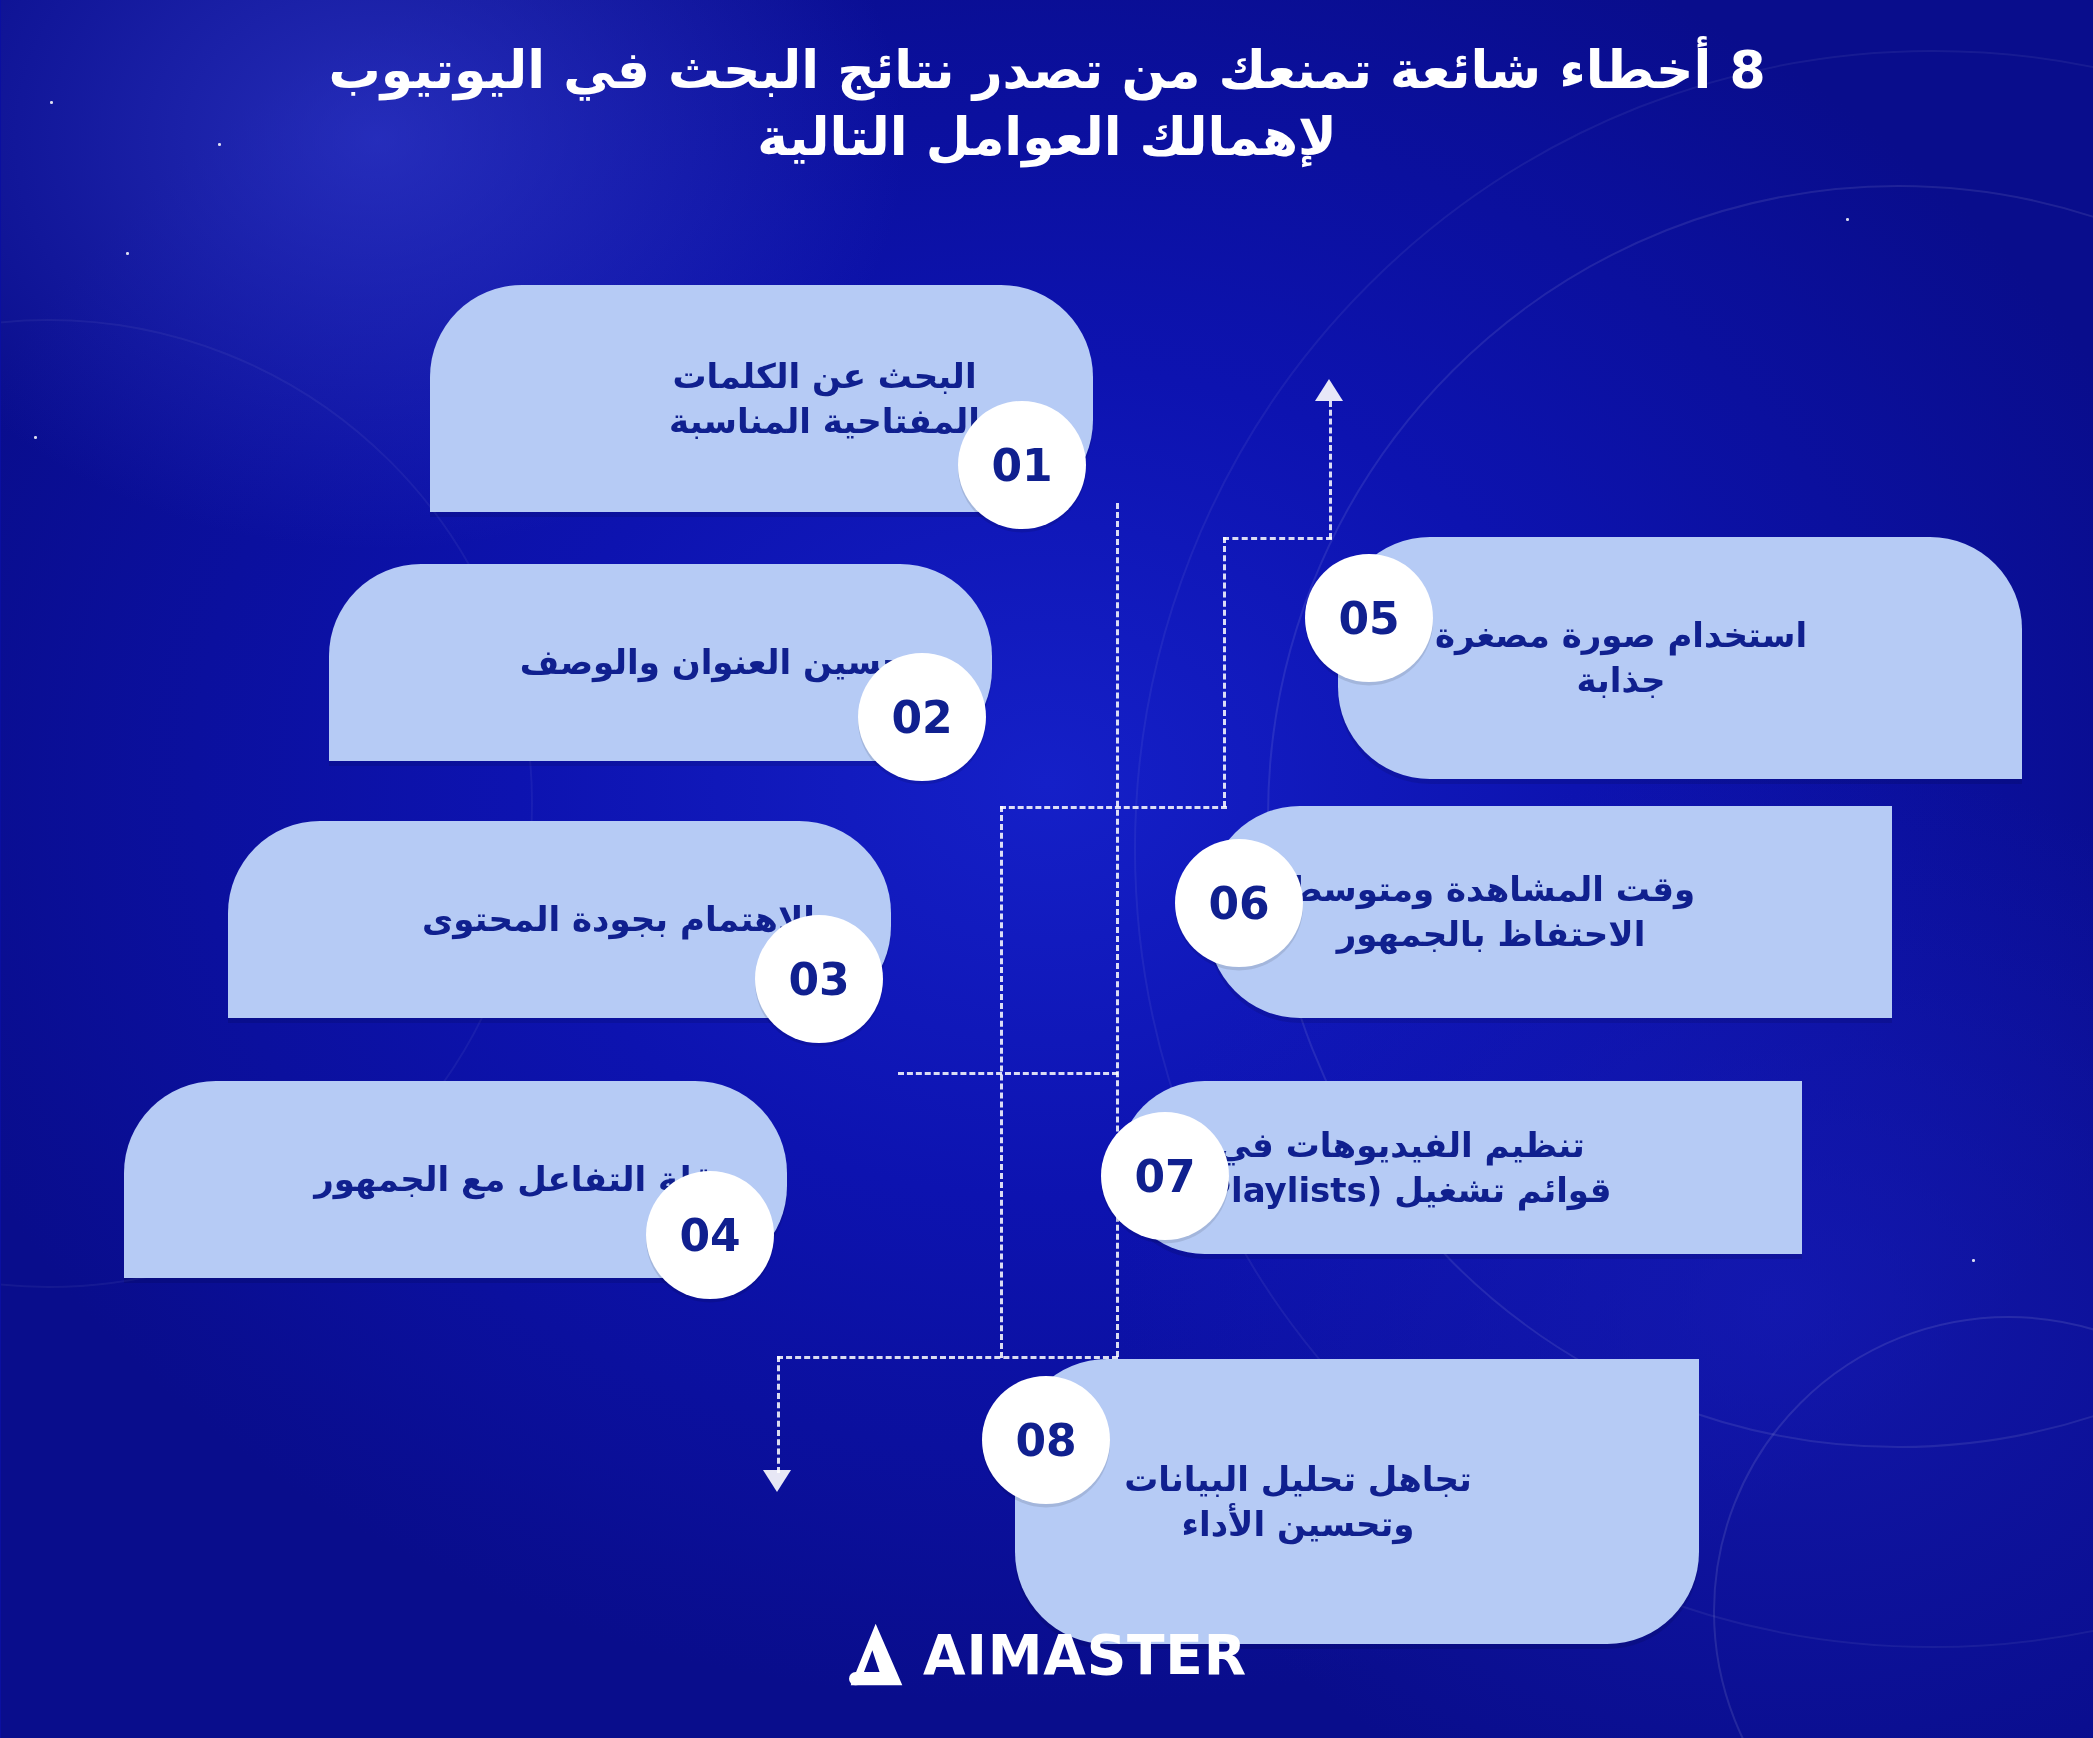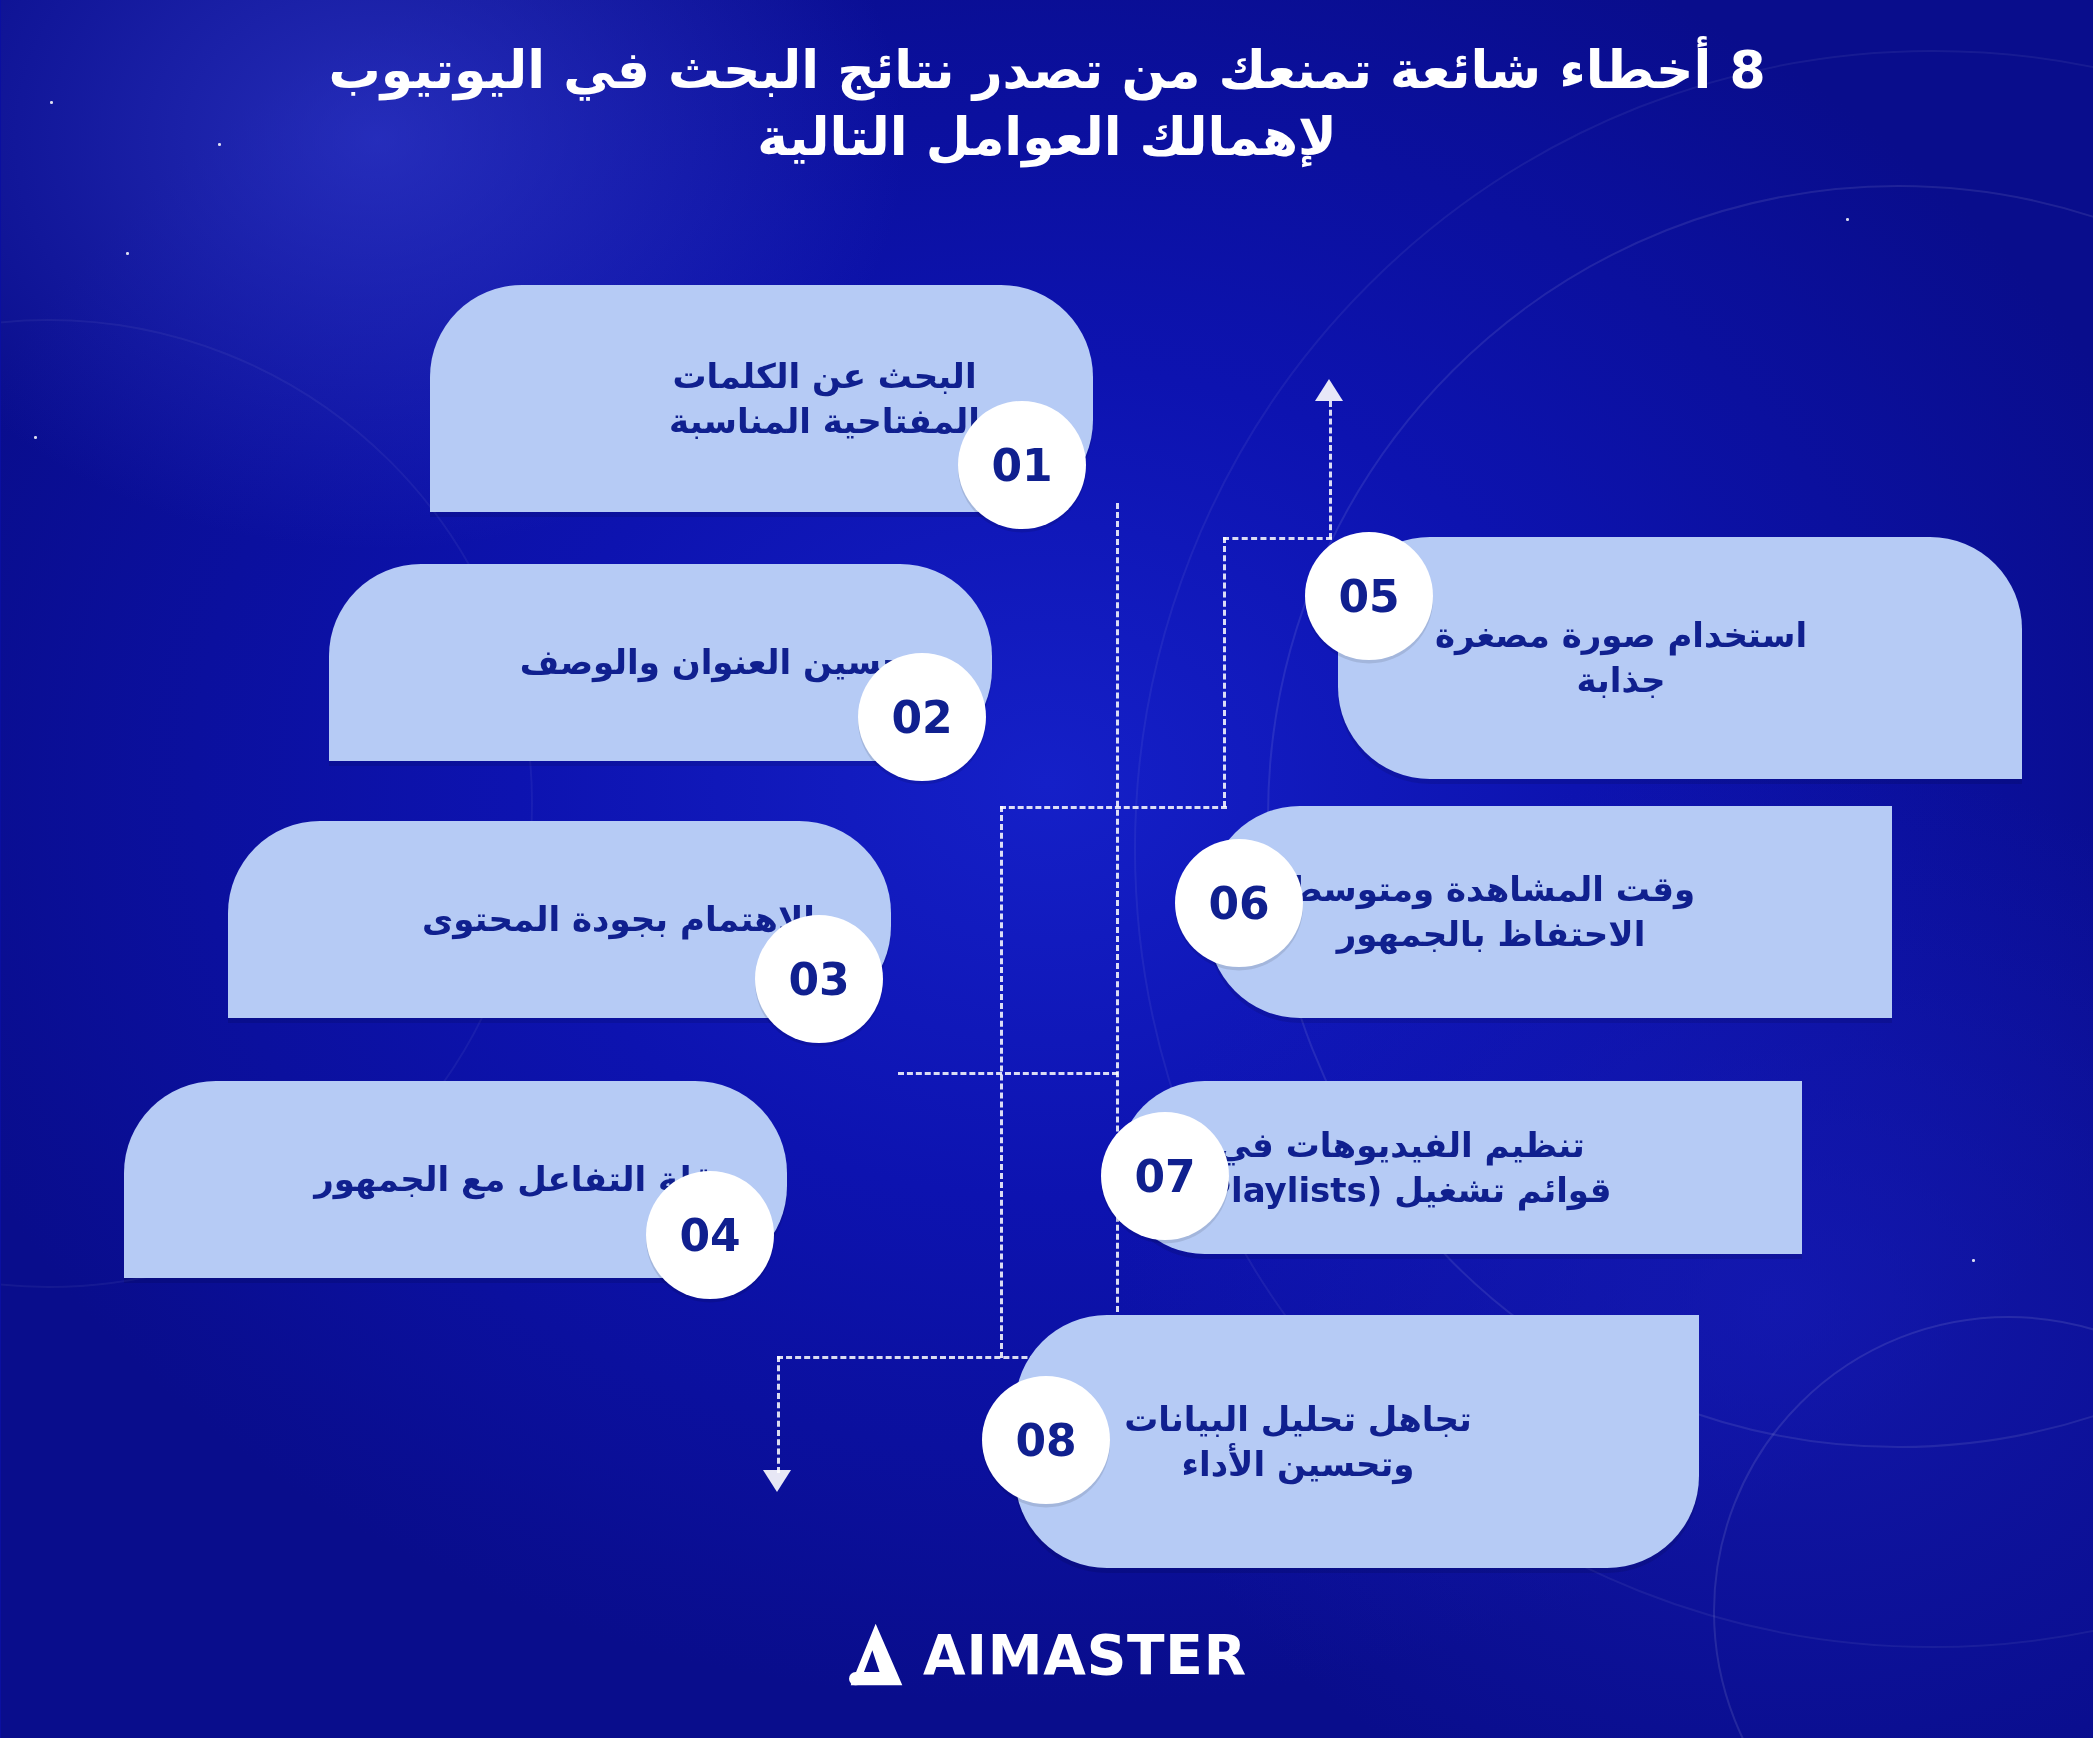--- a/index.html
+++ b/index.html
@@ -112,28 +112,28 @@
 
   .badge-1 { left: 958px; top: 401px; }
   .badge-2 { left: 858px; top: 653px; }
   .badge-3 { left: 755px;  top: 915px; }
   .badge-4 { left: 646px;  top: 1171px; }
 
   
   .right-5 { left: 1338px; top: 537px;  width: 684px; height: 242px; border-bottom-right-radius: 0; }
   .right-6 { left: 1208px; top: 806px;  width: 684px; height: 212px; border-top-right-radius: 0; border-bottom-right-radius: 0; }
   .right-7 { left: 1118px; top: 1081px; width: 684px; height: 173px; border-top-right-radius: 0; border-bottom-right-radius: 0; }
-  .right-8 { left: 1015px; top: 1315px; width: 684px; height: 253px; border-top-right-radius: 0; }
+  .right-8 { left: 1015px; top: 1359px; width: 684px; height: 285px; border-top-right-radius: 0; }
 
   .right-5 .pill-text { padding: 0 168px 0 50px; }
   .right-6 .pill-text { padding: 0 168px 0 50px; }
   .right-7 .pill-text { padding: 0 168px 0 50px; }
   .right-8 .pill-text { padding: 0 168px 0 50px; }
 
-  .badge-5 { left: 1305px; top: 532px; }
+  .badge-5 { left: 1305px; top: 554px; }
   .badge-6 { left: 1175px; top: 839px; }
   .badge-7 { left: 1101px; top: 1112px; }
   .badge-8 { left: 982px; top: 1376px; }
 
   
   .dash-v, .dash-h {
     position: absolute;
     pointer-events: none;
   }
   .dash-v {

